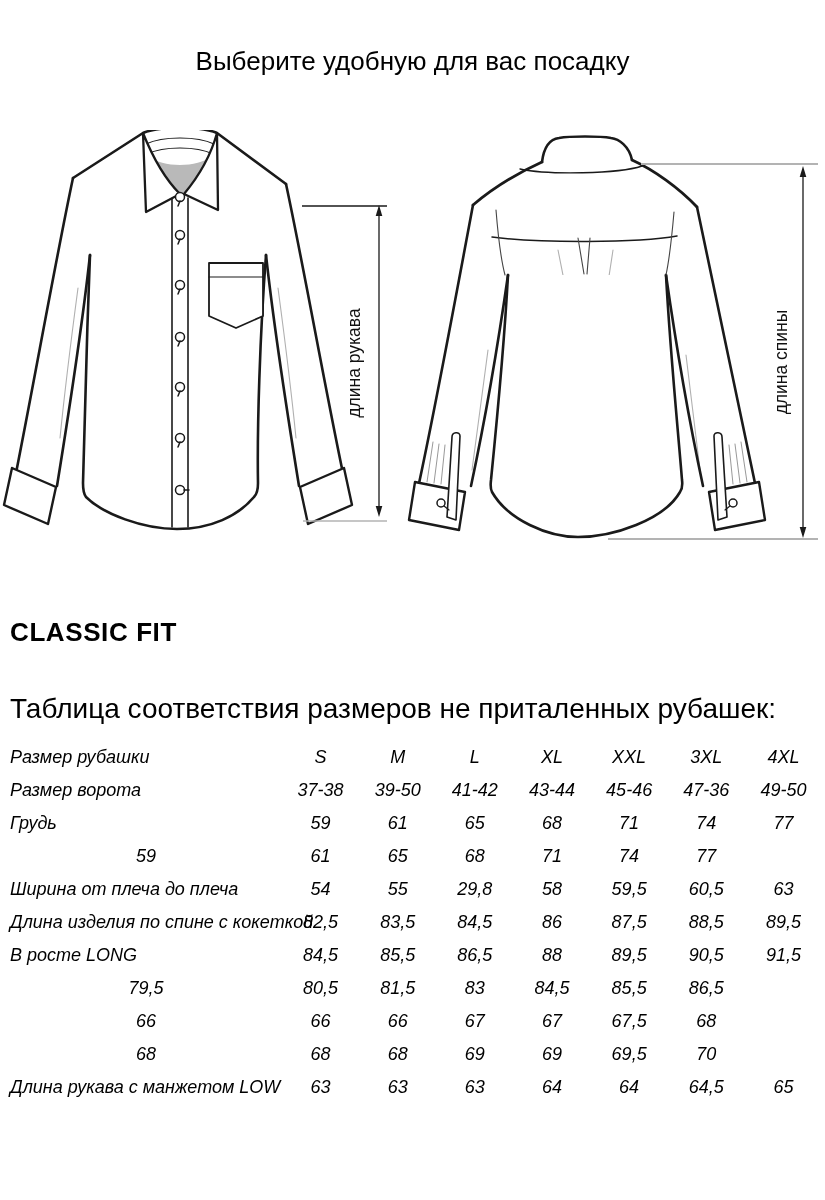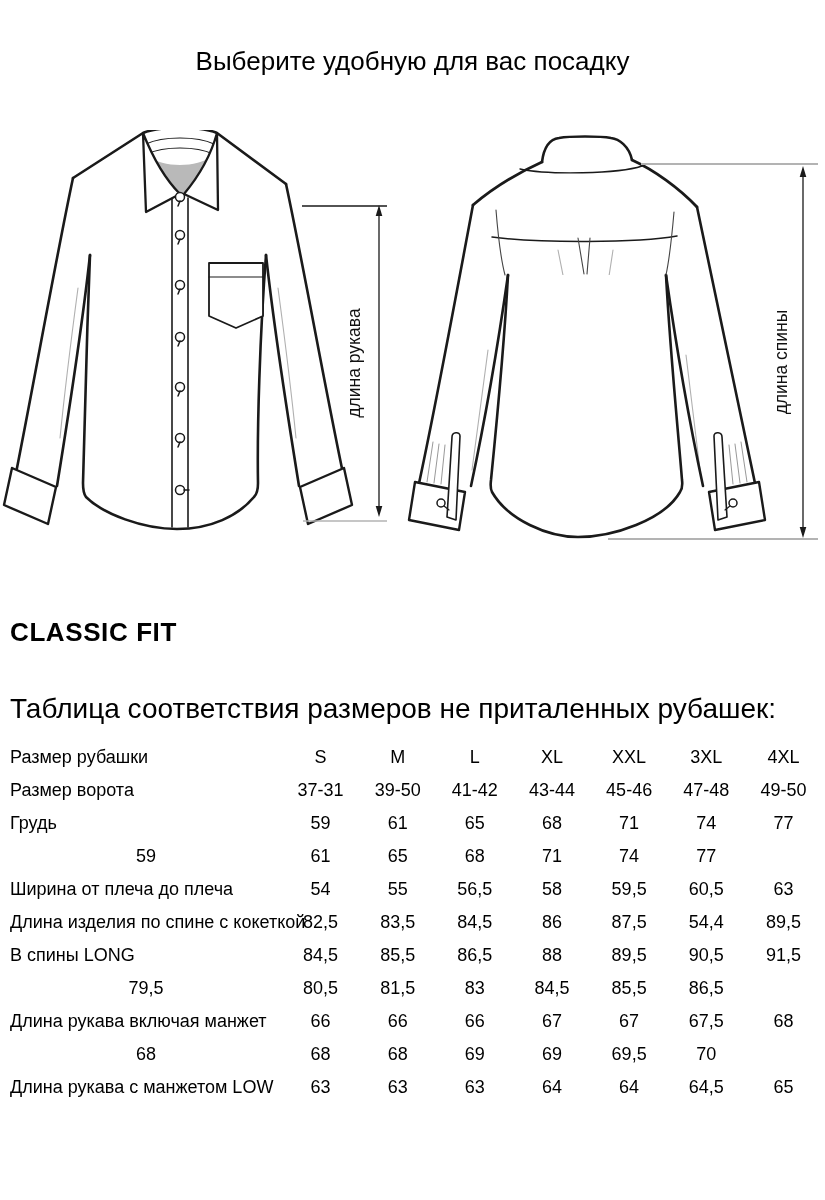--- a/index.html
+++ b/index.html
@@ -2,21 +2,21 @@
 <html><head>
 <meta charset="utf-8">
 <style>
   * { margin:0; padding:0; box-sizing:border-box; }
   html,body { width:825px; height:1200px; background:#ffffff; font-family:"Liberation Sans", sans-serif; color:#000; }
   body { position:relative; overflow:hidden; }
   .title { position:absolute; top:46px; left:0; width:825px; text-align:center; font-size:26px; font-weight:400; }
   .diagram { position:absolute; top:130px; left:0; width:825px; height:430px; }
   .fit-heading { position:absolute; top:617px; left:10px; font-size:26px; font-weight:700; letter-spacing:.6px; }
   .subtitle { position:absolute; top:656px; left:10px; font-size:28px; font-weight:400;margin-top:37px; }
-  .size-table { position:absolute; top:741px; left:10px; width:812px; }
+  .size-table { position:absolute; top:741px; left:10px; width:812px;font-style:italic; }
   .tr { display:grid; grid-template-columns:272px repeat(7,1fr); height:33px; align-items:center; }
   .td { font-size:18px; text-align:center; white-space:nowrap; }
   .td.lbl { text-align:left; }
   svg text { font-family:"Liberation Sans", sans-serif; }
 </style>
 </head>
 <body>
 
 <div class="title">Выберите удобную для вас посадку</div>
 
@@ -168,26 +168,26 @@
     <div class="td">S</div>
     <div class="td">M</div>
     <div class="td">L</div>
     <div class="td">XL</div>
     <div class="td">XXL</div>
     <div class="td">3XL</div>
     <div class="td">4XL</div>
   </div>
   <div class="tr">
     <div class="td lbl">Размер ворота</div>
-    <div class="td">37-31</div>
+    <div class="td">37-38</div>
     <div class="td">39-50</div>
     <div class="td">41-42</div>
     <div class="td">43-44</div>
     <div class="td">45-46</div>
-    <div class="td">47-48</div>
+    <div class="td">47-36</div>
     <div class="td">49-50</div>
   </div>
   <div class="tr">
     <div class="td lbl">Грудь</div>
     <div class="td">59</div>
     <div class="td">61</div>
     <div class="td">65</div>
     <div class="td">68</div>
     <div class="td">71</div>
     <div class="td">74</div>
@@ -199,57 +199,56 @@
     <div class="td">65</div>
     <div class="td">68</div>
     <div class="td">71</div>
     <div class="td">74</div>
     <div class="td">77</div>
   </div>
   <div class="tr">
     <div class="td lbl">Ширина от плеча до плеча</div>
     <div class="td">54</div>
     <div class="td">55</div>
-    <div class="td">56,5</div>
+    <div class="td">29,8</div>
     <div class="td">58</div>
     <div class="td">59,5</div>
     <div class="td">60,5</div>
     <div class="td">63</div>
   </div>
   <div class="tr">
     <div class="td lbl">Длина изделия по спине с кокеткой</div>
     <div class="td">82,5</div>
     <div class="td">83,5</div>
     <div class="td">84,5</div>
     <div class="td">86</div>
     <div class="td">87,5</div>
-    <div class="td">54,4</div>
+    <div class="td">88,5</div>
     <div class="td">89,5</div>
   </div>
   <div class="tr">
-    <div class="td lbl">В спины LONG</div>
+    <div class="td lbl">В росте LONG</div>
     <div class="td">84,5</div>
     <div class="td">85,5</div>
     <div class="td">86,5</div>
     <div class="td">88</div>
     <div class="td">89,5</div>
     <div class="td">90,5</div>
     <div class="td">91,5</div>
   </div>
   <div class="tr">
     <div class="td">79,5</div>
     <div class="td">80,5</div>
     <div class="td">81,5</div>
     <div class="td">83</div>
     <div class="td">84,5</div>
     <div class="td">85,5</div>
     <div class="td">86,5</div>
   </div>
   <div class="tr">
-    <div class="td lbl">Длина рукава включая манжет</div>
     <div class="td">66</div>
     <div class="td">66</div>
     <div class="td">66</div>
     <div class="td">67</div>
     <div class="td">67</div>
     <div class="td">67,5</div>
     <div class="td">68</div>
   </div>
   <div class="tr">
     <div class="td">68</div>

